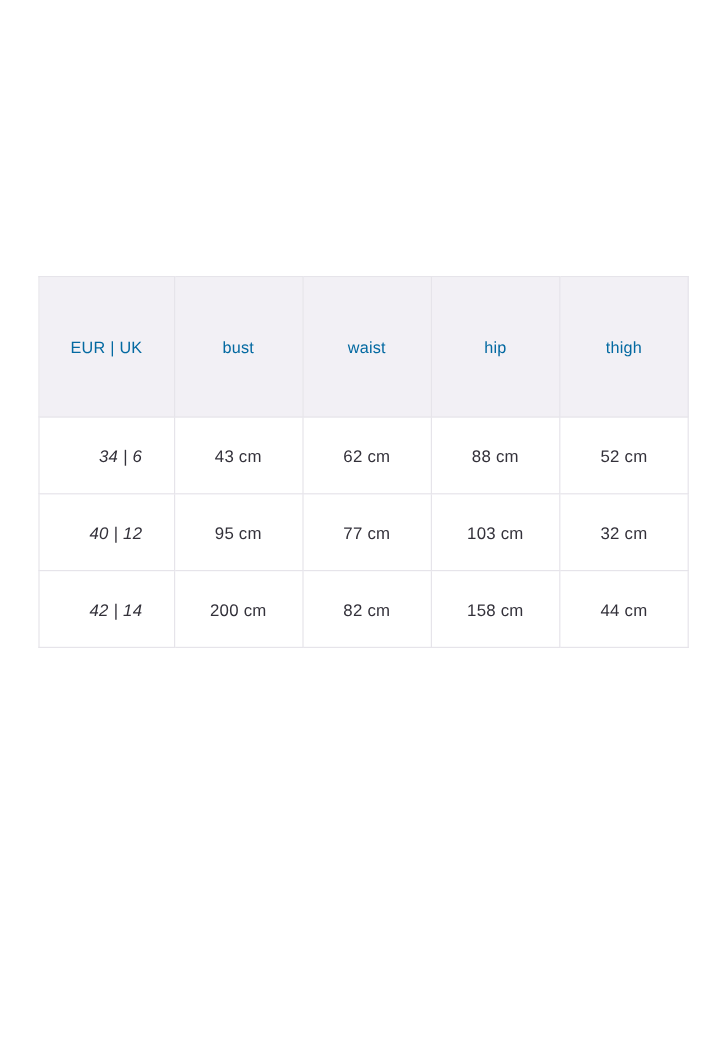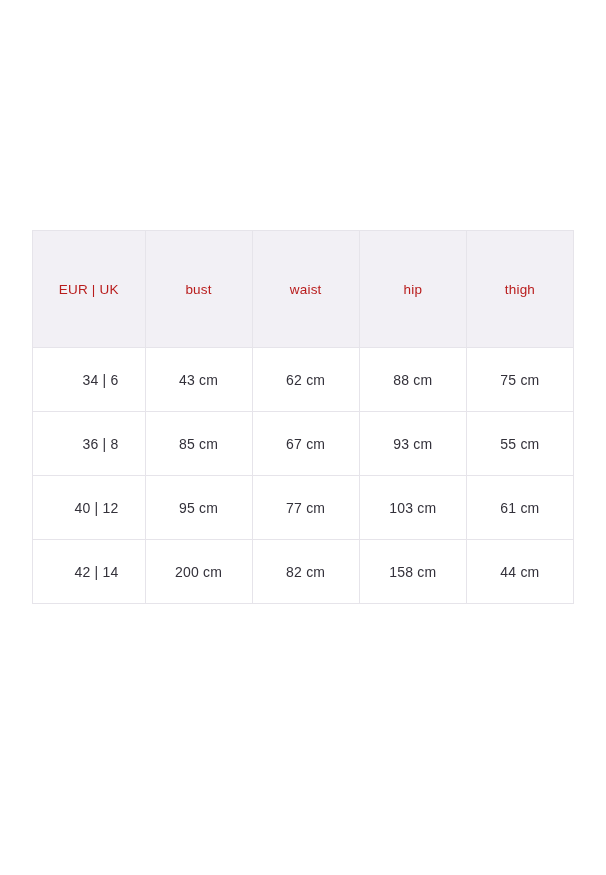--- a/index.html
+++ b/index.html
@@ -43,32 +43,33 @@
     vertical-align: middle;
     font-weight: normal;
     color: #33313a;
   }
 
   table.size-chart thead th {
     background: #f2f0f5;
     height: 114px;
     font-size: 13.5px;
     letter-spacing: 0.2px;
-    color: #b91c1c;
+    color: #0369a1;
   }
 
   table.size-chart tbody td {
     height: 61px;
     font-size: 14px;
     letter-spacing: 0.2px;
   }
 
   table.size-chart tbody td.col-size {
     text-align: right;
     padding-right: 26px;
+    font-style: italic;
   }
 
   
   col.c0 { width: 20.8%; }
   col.c1 { width: 19.8%; }
   col.c2 { width: 19.8%; }
   col.c3 { width: 19.8%; }
   col.c4 { width: 19.8%; }
 </style>
 </head>
@@ -93,35 +94,28 @@
           <th>hip</th>
           <th>thigh</th>
         </tr>
       </thead>
       <tbody>
         <tr>
           <td class="col-size">34 | 6</td>
           <td>43 cm</td>
           <td>62 cm</td>
           <td>88 cm</td>
-          <td>75 cm</td>
-        </tr>
-        <tr>
-          <td class="col-size">36 | 8</td>
-          <td>85 cm</td>
-          <td>67 cm</td>
-          <td>93 cm</td>
-          <td>55 cm</td>
+          <td>52 cm</td>
         </tr>
         <tr>
           <td class="col-size">40 | 12</td>
           <td>95 cm</td>
           <td>77 cm</td>
           <td>103 cm</td>
-          <td>61 cm</td>
+          <td>32 cm</td>
         </tr>
         <tr>
           <td class="col-size">42 | 14</td>
           <td>200 cm</td>
           <td>82 cm</td>
           <td>158 cm</td>
           <td>44 cm</td>
         </tr>
       </tbody>
     </table>

